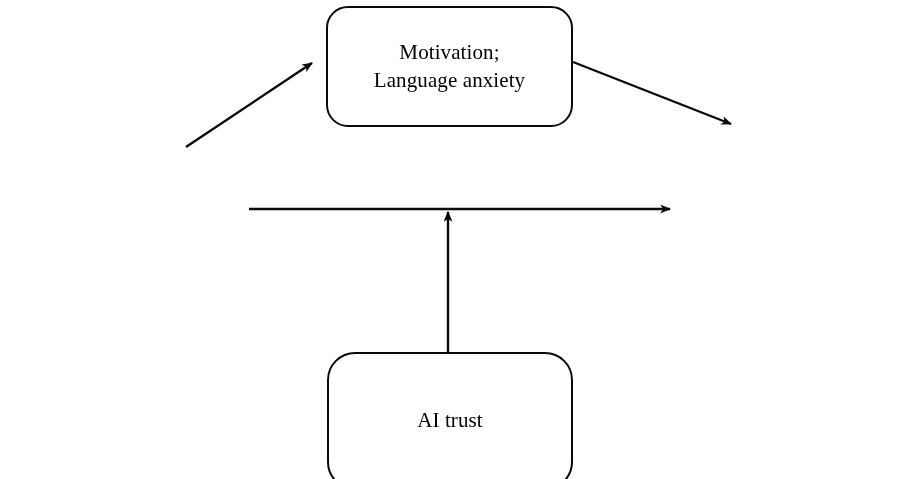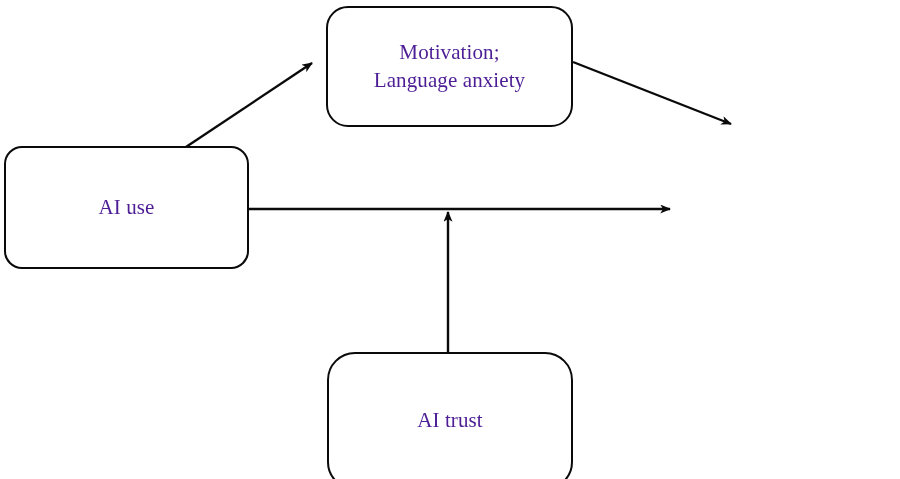--- a/index.html
+++ b/index.html
@@ -32,21 +32,21 @@
     border: 2.2px solid #0a0a0a;
     border-radius: 18px;
     background: #ffffff;
     display: flex;
     align-items: center;
     justify-content: center;
     text-align: center;
     z-index: 2;
   }
   .node-label {
-    color: #4c1d95;
+    color: #000000;
     font-size: 21px;
     line-height: 1.32;
     letter-spacing: 0.1px;
     padding: 0 10px;
     white-space: pre-line;
   }
   #node-ai-use {
     left: 4px;
     top: 146px;
     width: 245px;
@@ -88,23 +88,20 @@
 
     <line x1="186" y1="147" x2="312" y2="63" stroke="#0a0a0a" stroke-width="2.4" marker-end="url(#arrowhead)"></line>
 
     <line x1="573" y1="62" x2="731" y2="124" stroke="#0a0a0a" stroke-width="2.4" marker-end="url(#arrowhead)"></line>
 
     <line x1="249" y1="209" x2="670" y2="209" stroke="#0a0a0a" stroke-width="2.4" marker-end="url(#arrowhead)"></line>
 
     <line x1="448" y1="352" x2="448" y2="212" stroke="#0a0a0a" stroke-width="2.4" marker-end="url(#arrowhead)"></line>
   </svg>
 
-  <div class="node" id="node-ai-use">
-    <span class="node-label">AI use</span>
-  </div>
 
   <div class="node" id="node-mediators">
     <span class="node-label">Motivation;
 Language anxiety</span>
   </div>
 
 
   <div class="node" id="node-ai-trust">
     <span class="node-label">AI trust</span>
   </div>

